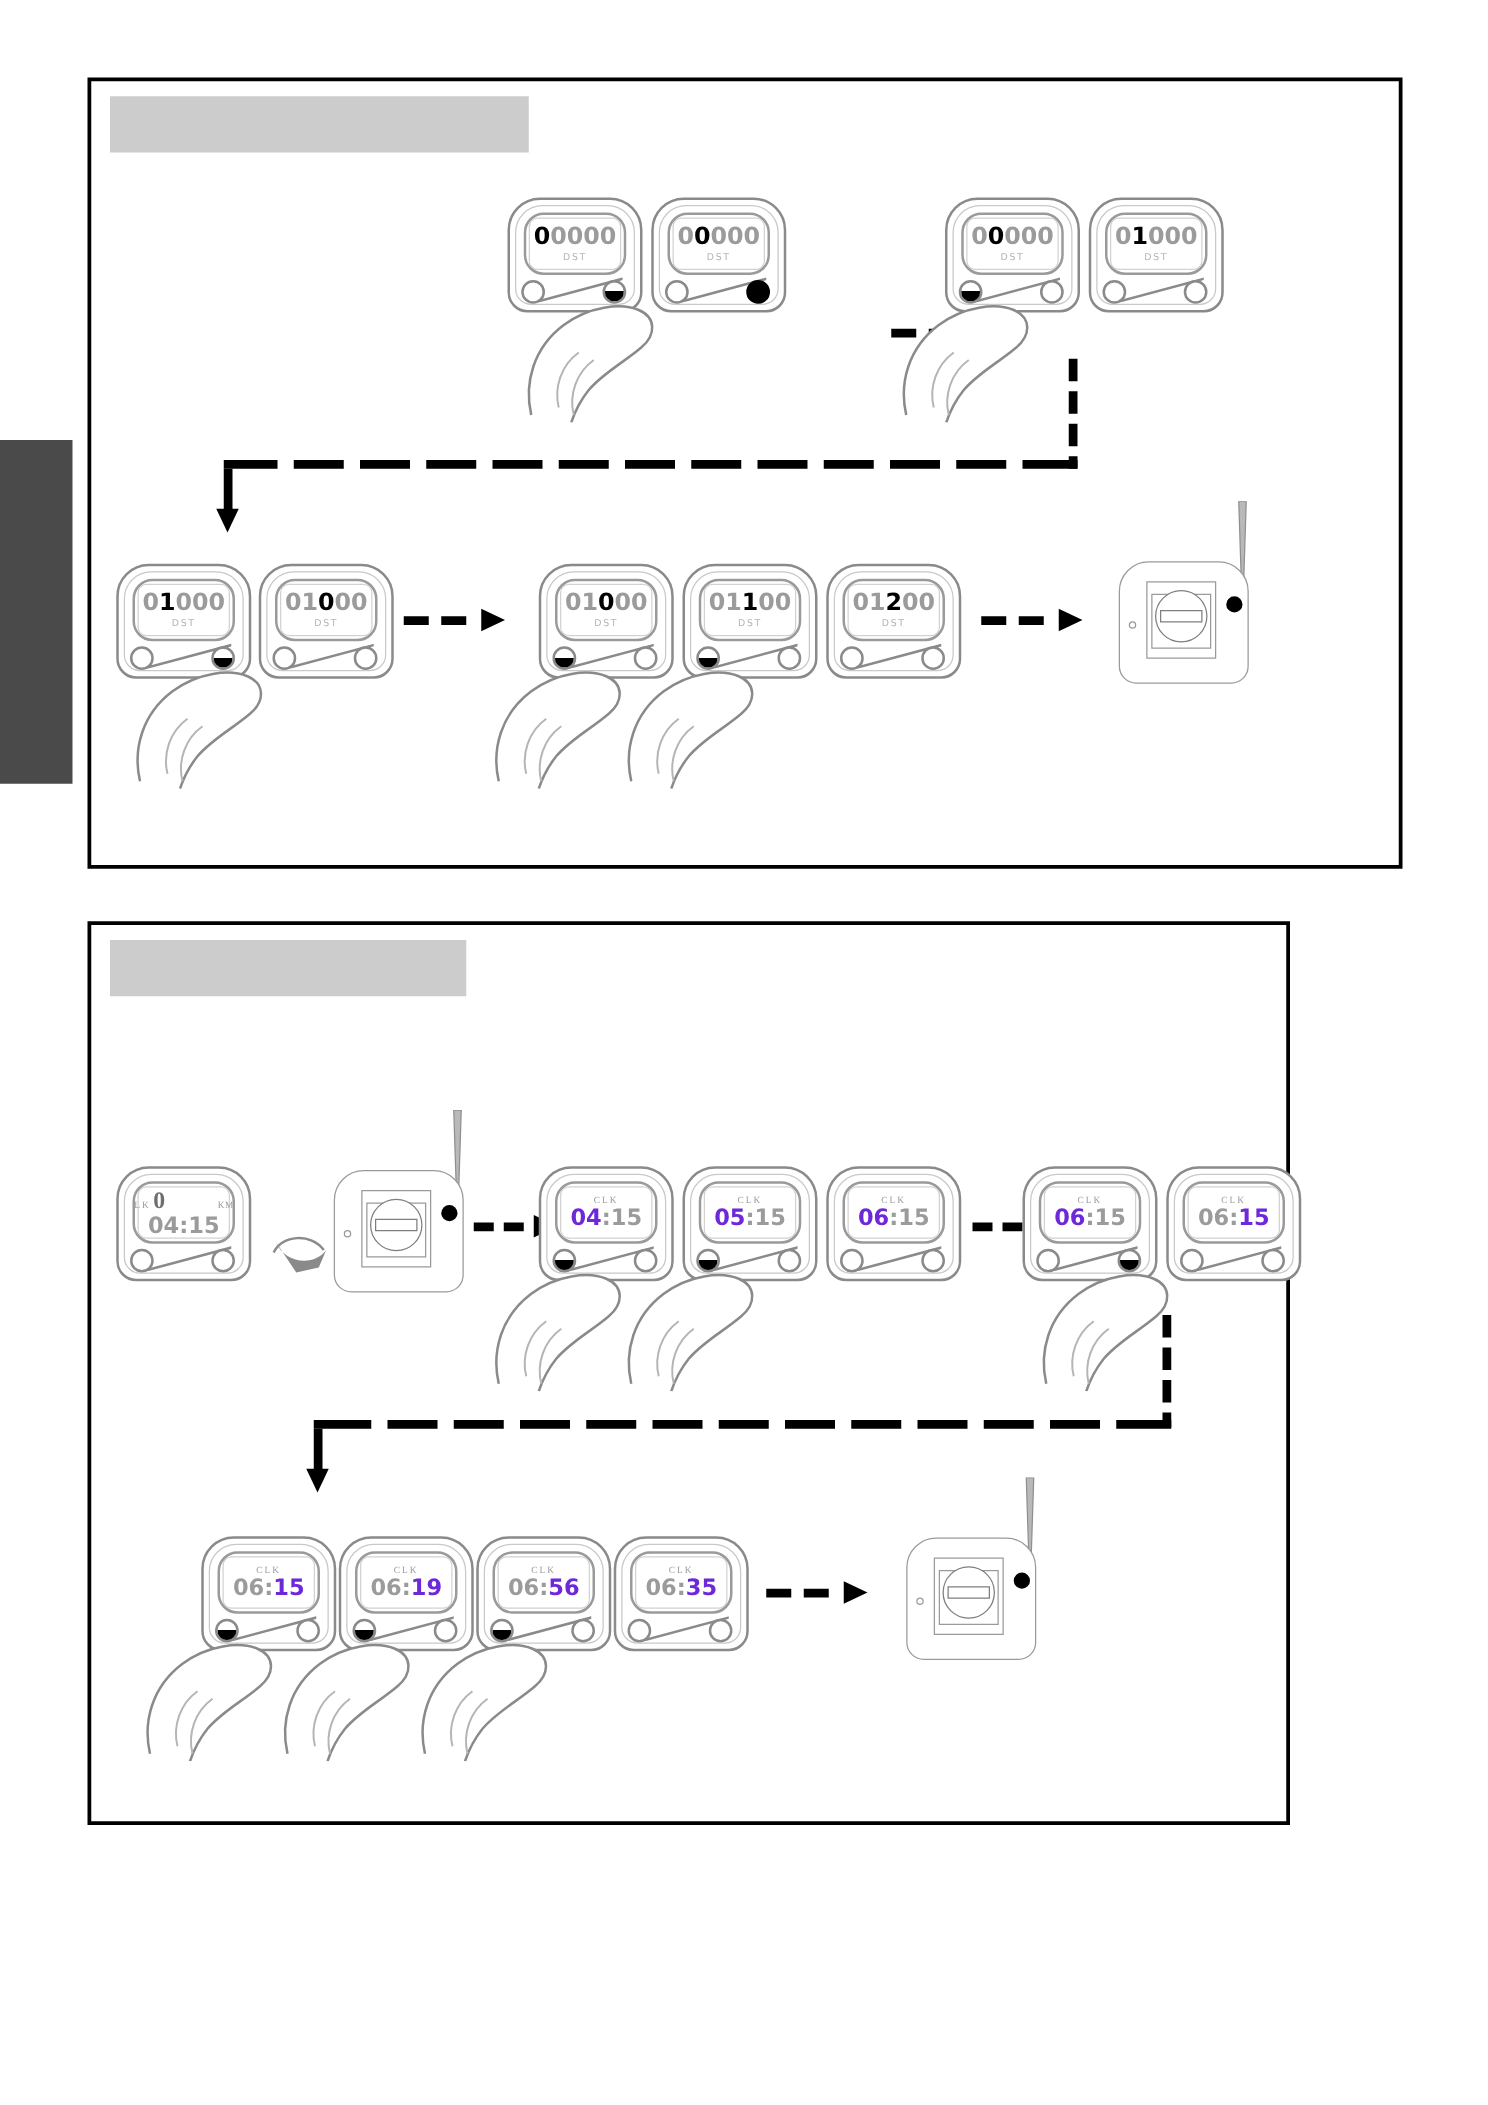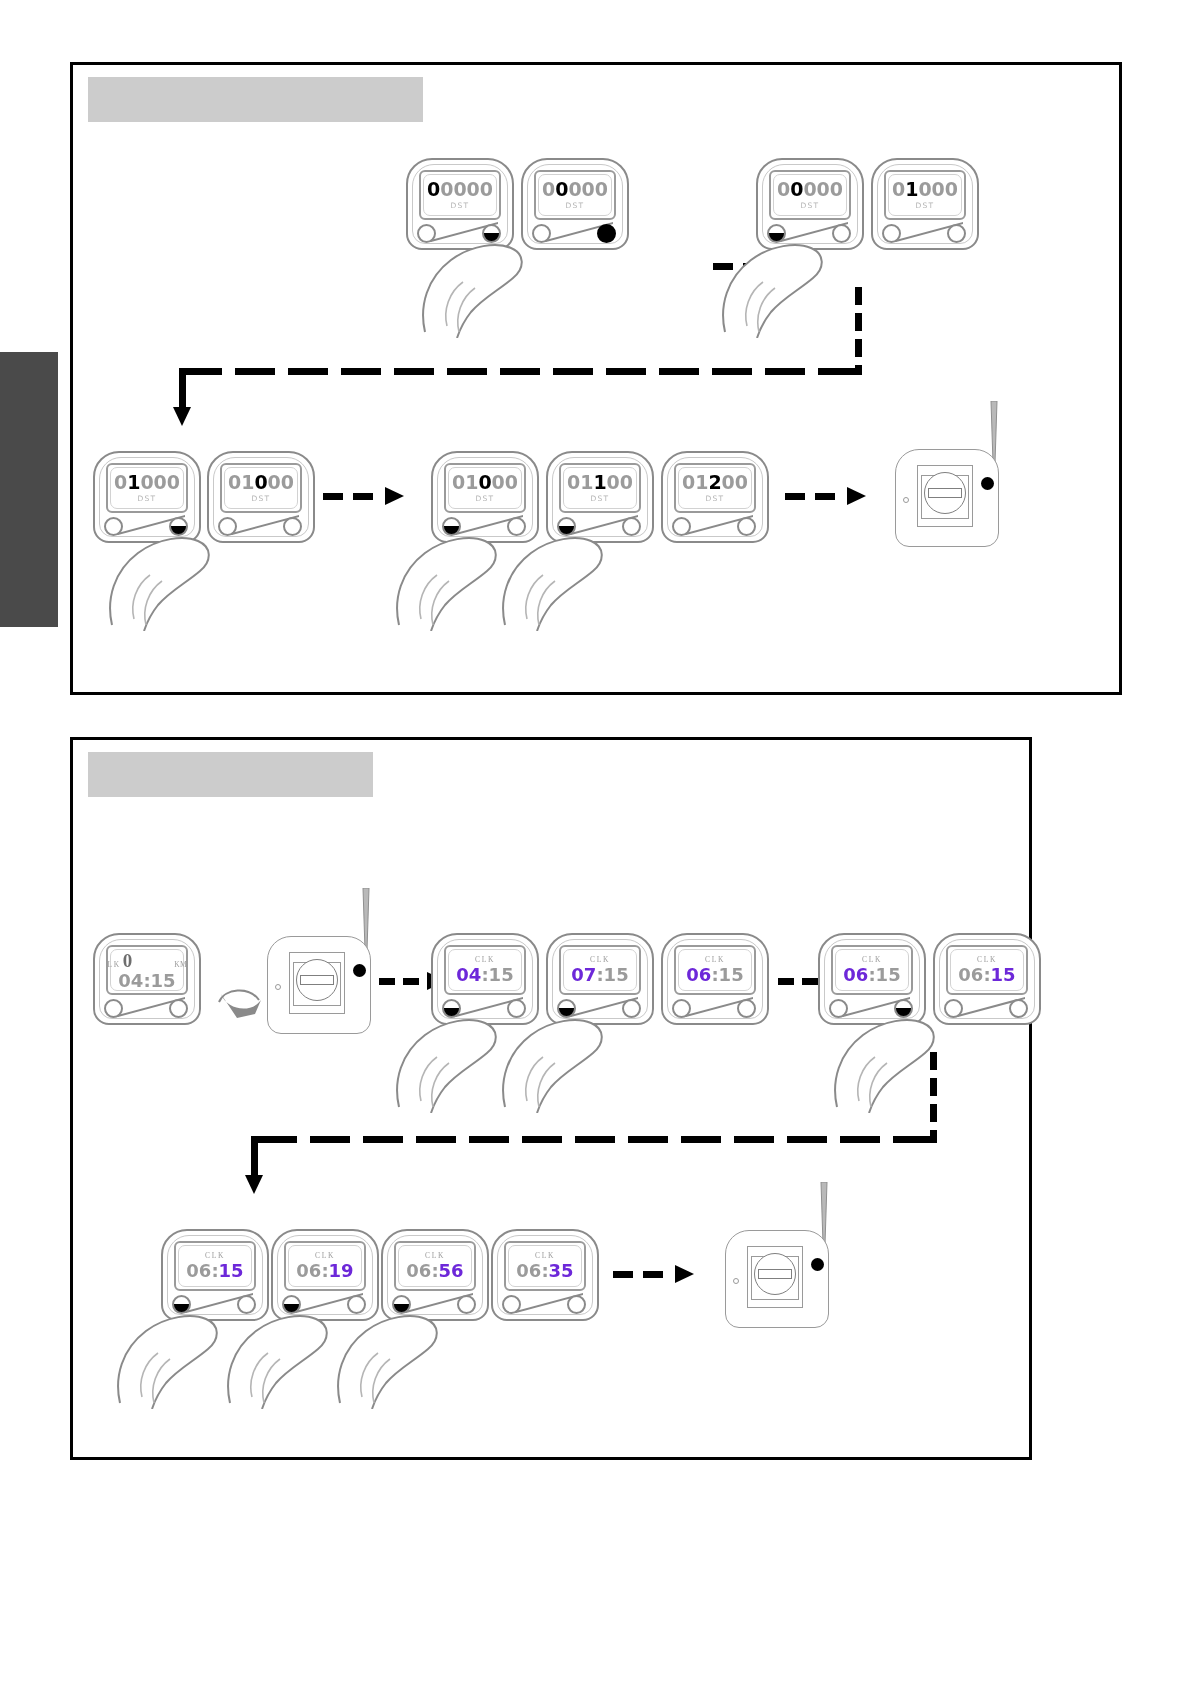--- a/index.html
+++ b/index.html
@@ -18,21 +18,21 @@
   #panel-2 .panel-header{left:15px;top:12px;width:285px;height:45px;}
 
   
   .device{position:absolute;width:108px;height:100px;}
   .dev-body{position:absolute;left:0;top:0;width:108px;height:92px;
      border:2.2px solid #8a8a8a;background:#fff;
      border-radius:26px 26px 16px 16px;box-sizing:border-box;}
   .dev-body::after{content:"";position:absolute;left:4px;top:4px;right:4px;bottom:4px;
      border:1.4px solid #c9c9c9;border-radius:22px 22px 13px 13px;}
   .dev-screen{position:absolute;left:13px;top:12px;width:82px;height:50px;
-     border:2px solid #9a9a9a;border-radius:6px;background:#fff;box-sizing:border-box;
+     border:2px solid #9a9a9a;border-radius:16px;background:#fff;box-sizing:border-box;
      display:flex;flex-direction:column;align-items:center;justify-content:center;overflow:hidden;}
   .dev-screen::before{content:"";position:absolute;left:2px;top:2px;right:2px;bottom:2px;
      border:1px solid #d2d2d2;border-radius:7px;}
 
   .digits{font-family:"DejaVu Sans", sans-serif;font-size:19px;font-weight:bold;
      letter-spacing:0px;line-height:1;color:#9b9b9b;position:relative;z-index:2;}
   .digits .hot{color:#000;}
   .unit-lbl{font-family:"DejaVu Sans", sans-serif;font-size:7.5px;color:#b4b4b4;
      letter-spacing:1.3px;margin-top:2px;position:relative;z-index:2;}
 
@@ -359,21 +359,21 @@
       <path d="M12,112 C6,86 14,58 38,40 C58,25 84,22 98,28 C112,34 112,48 100,58 C86,70 70,78 58,92 C50,102 46,112 44,118" fill="#fff" stroke="#8a8a8a" stroke-width="2"></path>
       <path d="M34,106 C30,90 36,72 50,62" fill="none" stroke="#b5b5b5" stroke-width="1.6"></path>
       <path d="M46,112 C42,96 48,78 62,68" fill="none" stroke="#b5b5b5" stroke-width="1.6"></path>
     </svg>
   </div>
 
   <div class="device" style="left:473px;top:193px;">
     <div class="dev-body"></div>
     <div class="dev-screen">
       <div class="clk-top">CLK</div>
-      <div class="clk-time"><span class="hot">07</span>:15</div>
+      <div class="clk-time"><span class="hot">05</span>:15</div>
     </div>
     <div class="facet"></div>
     <div class="btn left half"></div>
     <div class="btn right"></div>
   </div>
   <div class="finger" style="left:420px;top:255px;">
     <svg width="120" height="118" viewBox="0 0 120 118">
       <path d="M12,112 C6,86 14,58 38,40 C58,25 84,22 98,28 C112,34 112,48 100,58 C86,70 70,78 58,92 C50,102 46,112 44,118" fill="#fff" stroke="#8a8a8a" stroke-width="2"></path>
       <path d="M34,106 C30,90 36,72 50,62" fill="none" stroke="#b5b5b5" stroke-width="1.6"></path>
       <path d="M46,112 C42,96 48,78 62,68" fill="none" stroke="#b5b5b5" stroke-width="1.6"></path>

